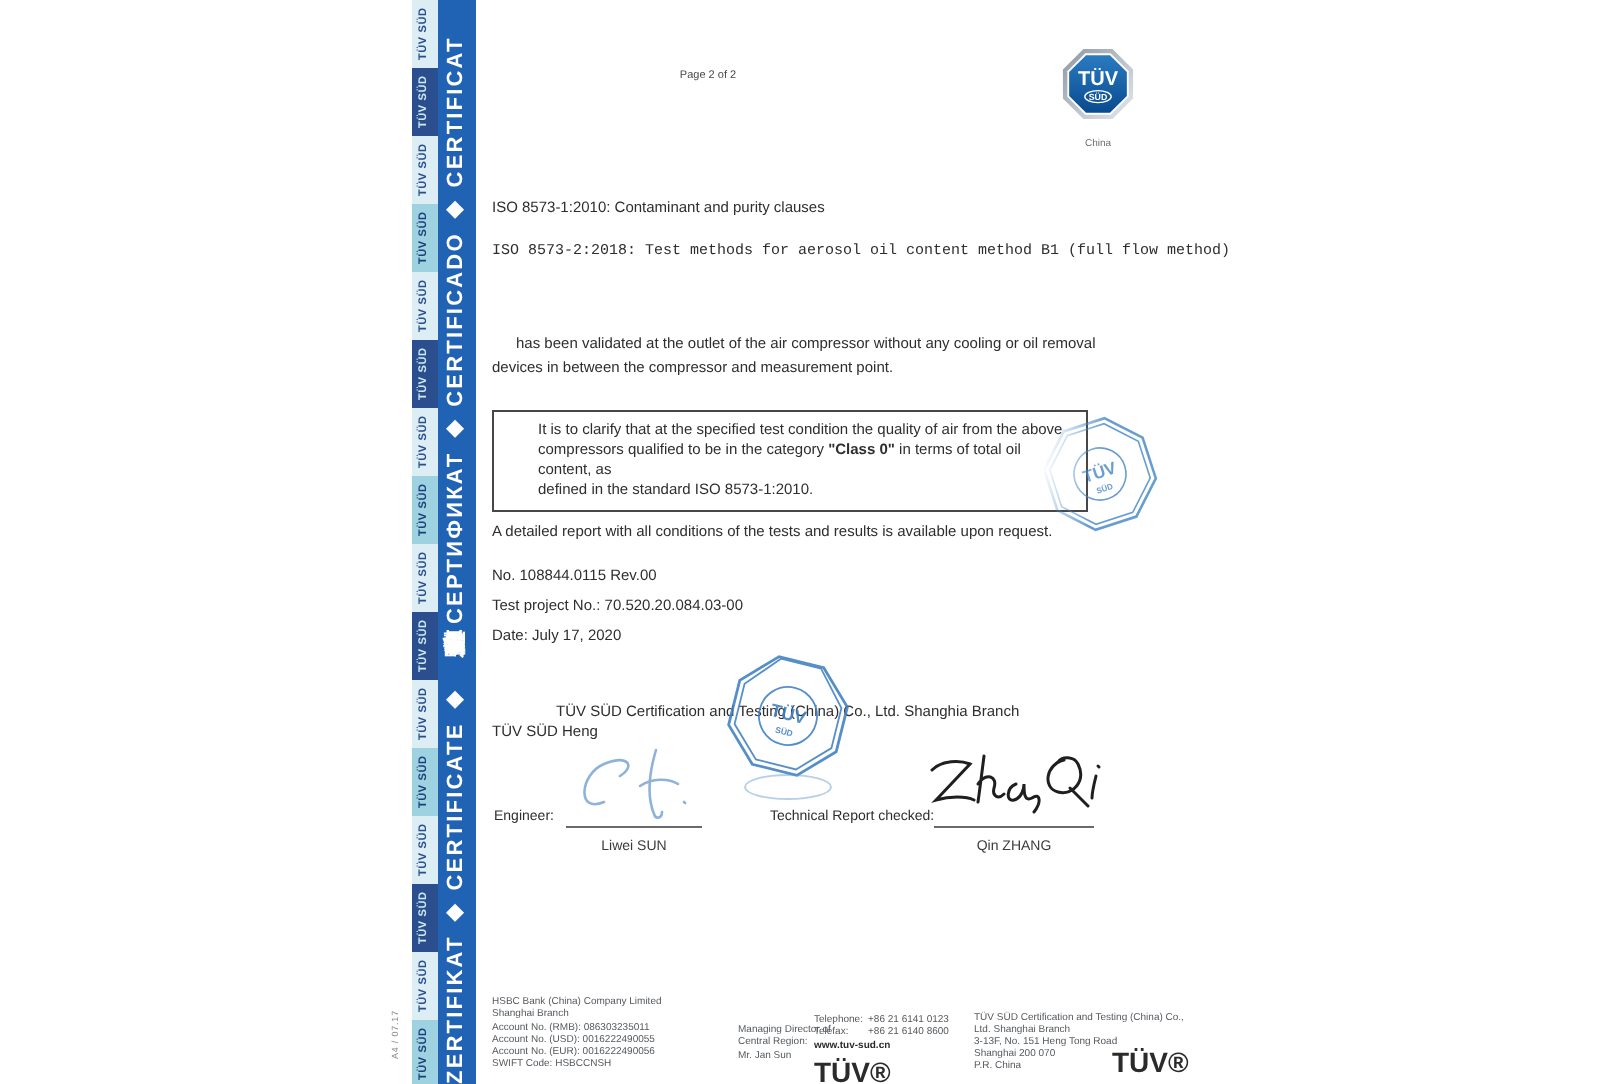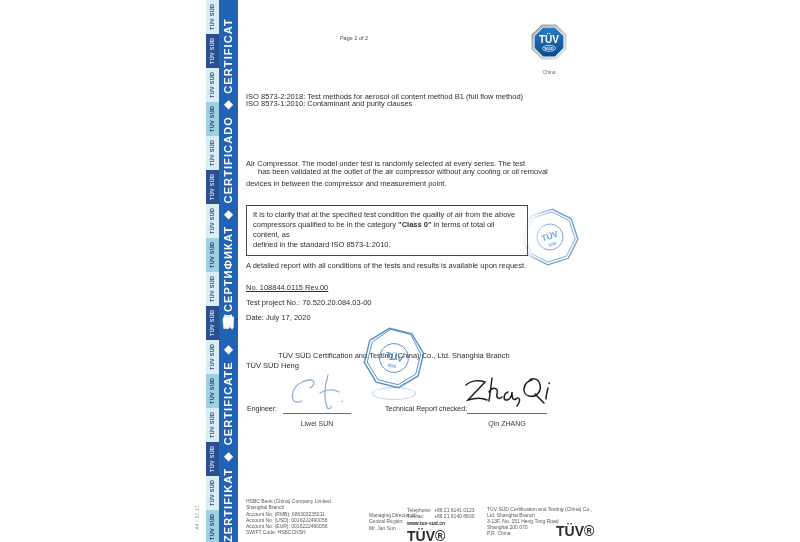--- a/index.html
+++ b/index.html
@@ -16,21 +16,21 @@
   .holo span:nth-child(even){background:#2a4e8e;color:#cfe8f2;}
   .holo span:nth-child(4n){background:#9fd2e0;color:#1d3f7a;}
   
   .banner{position:absolute;left:219px;top:0;width:19px;height:542px;background:#2063b4;overflow:hidden;}
   .banner span{display:block;height:542px;writing-mode:vertical-rl;transform:rotate(180deg);
                color:#ffffff;font-weight:bold;font-size:11px;letter-spacing:1.1px;line-height:19px;
                white-space:nowrap;}
   .a4note{position:absolute;left:195px;bottom:12px;writing-mode:vertical-rl;transform:rotate(180deg);
           font-size:4.5px;color:#8a8a8a;letter-spacing:.4px;}
   .clarbox{position:absolute;left:246px;top:205px;width:268px;border:1px solid #474747;
-           padding:4px 6px 5px 6px;font-size:7.5px;line-height:9.9px;background:transparent;}
+           padding:4px 6px 5px 22px;font-size:7.5px;line-height:9.9px;background:transparent;}
   .sigline{position:absolute;height:0;border-bottom:1px solid #6a6a6a;}
   .signame{position:absolute;font-size:7px;color:#3a3a3a;text-align:center;}
   .stamp{position:absolute;pointer-events:none;}
   .fadeL{-webkit-mask-image:linear-gradient(100deg,transparent 10%,#000 48%);
          mask-image:linear-gradient(100deg,transparent 10%,#000 48%);}
   .brandmark{position:absolute;font-size:14px;font-weight:bold;color:#2b2b2b;}
   .faintoval{position:absolute;border:1px solid rgba(90,150,205,.45);border-radius:50%;}
   .lbl{display:inline-block;width:27px;}
 </style>
 </head>
@@ -80,34 +80,33 @@
       <polygon points="34.42,25.97 25.97,34.42 14.03,34.42 5.58,25.97 5.58,14.03 14.03,5.58 25.97,5.58 34.42,14.03" fill="url(#lgInner)"></polygon>
       <text x="20" y="20.5" fill="#ffffff" font-size="10" font-weight="bold" text-anchor="middle" font-family="Liberation Sans, sans-serif">TÜV</text>
       <ellipse cx="20" cy="26.3" rx="6.6" ry="3" fill="none" stroke="#ffffff" stroke-width="0.7"></ellipse>
       <text x="20" y="28.2" fill="#ffffff" font-size="4.4" font-weight="bold" text-anchor="middle" font-family="Liberation Sans, sans-serif">SÜD</text>
     </svg>
   </div>
   <div class="t" style="left:529px;top:67px;width:40px;text-align:center;font-size:5px;color:#6e6e6e;">China</div>
 
 
   <div class="t" style="left:246px;top:99px;">ISO 8573-1:2010: Contaminant and purity clauses</div>
-  <div class="t" style="left:246px;top:92px;">ISO 8573-2:2018: Test methods for aerosol oil content method B1 (full flow method)</div>
+  <div class="t" style="left:246px;top:121px;font-family:Liberation Mono, monospace;">ISO 8573-2:2018: Test methods for aerosol oil content method B1 (full flow method)</div>
 
-  <div class="t" style="left:246px;top:159px;">Air Compressor. The model under test is randomly selected at every series. The test</div>
   <div class="t" style="left:246px;top:167px;padding-left:12px;">has been validated at the outlet of the air compressor without any cooling or oil removal</div>
   <div class="t" style="left:246px;top:179px;">devices in between the compressor and measurement point.</div>
 
   <div class="clarbox">
     <div>It is to clarify that at the specified test condition the quality of air from the above</div>
     <div><span>compressors qualified to be in the category </span><b>"Class 0"</b><span> in terms of total oil content, as</span></div>
     <div>defined in the standard ISO 8573-1:2010.</div>
   </div>
 
   <div class="t" style="left:246px;top:261px;">A detailed report with all conditions of the tests and results is available upon request.</div>
-  <div class="t" style="left:246px;top:283px;text-decoration:underline;">No. 108844.0115 Rev.00</div>
+  <div class="t" style="left:246px;top:283px;">No. 108844.0115 Rev.00</div>
   <div class="t" style="left:246px;top:298px;">Test project No.: 70.520.20.084.03-00</div>
   <div class="t" style="left:246px;top:313px;">Date: July 17, 2020</div>
 
   <div class="t" style="left:232px;top:351px;margin-left:46px;">TÜV SÜD Certification and Testing (China) Co., Ltd. Shanghia Branch</div>
   <div class="t" style="left:246px;top:361px;">TÜV SÜD Heng</div>
 
   <div class="stamp fadeL" style="left:519px;top:204px;width:62px;height:66px;opacity:.8;">
     <svg width="62" height="66" viewBox="0 0 62 66">
       <g transform="rotate(-18 31 33)" fill="none" stroke="#4285c6">
         <polygon stroke-width="1.3" points="56.87,43.72 41.72,58.87 20.28,58.87 5.13,43.72 5.13,22.28 20.28,7.13 41.72,7.13 56.87,22.28"></polygon>

